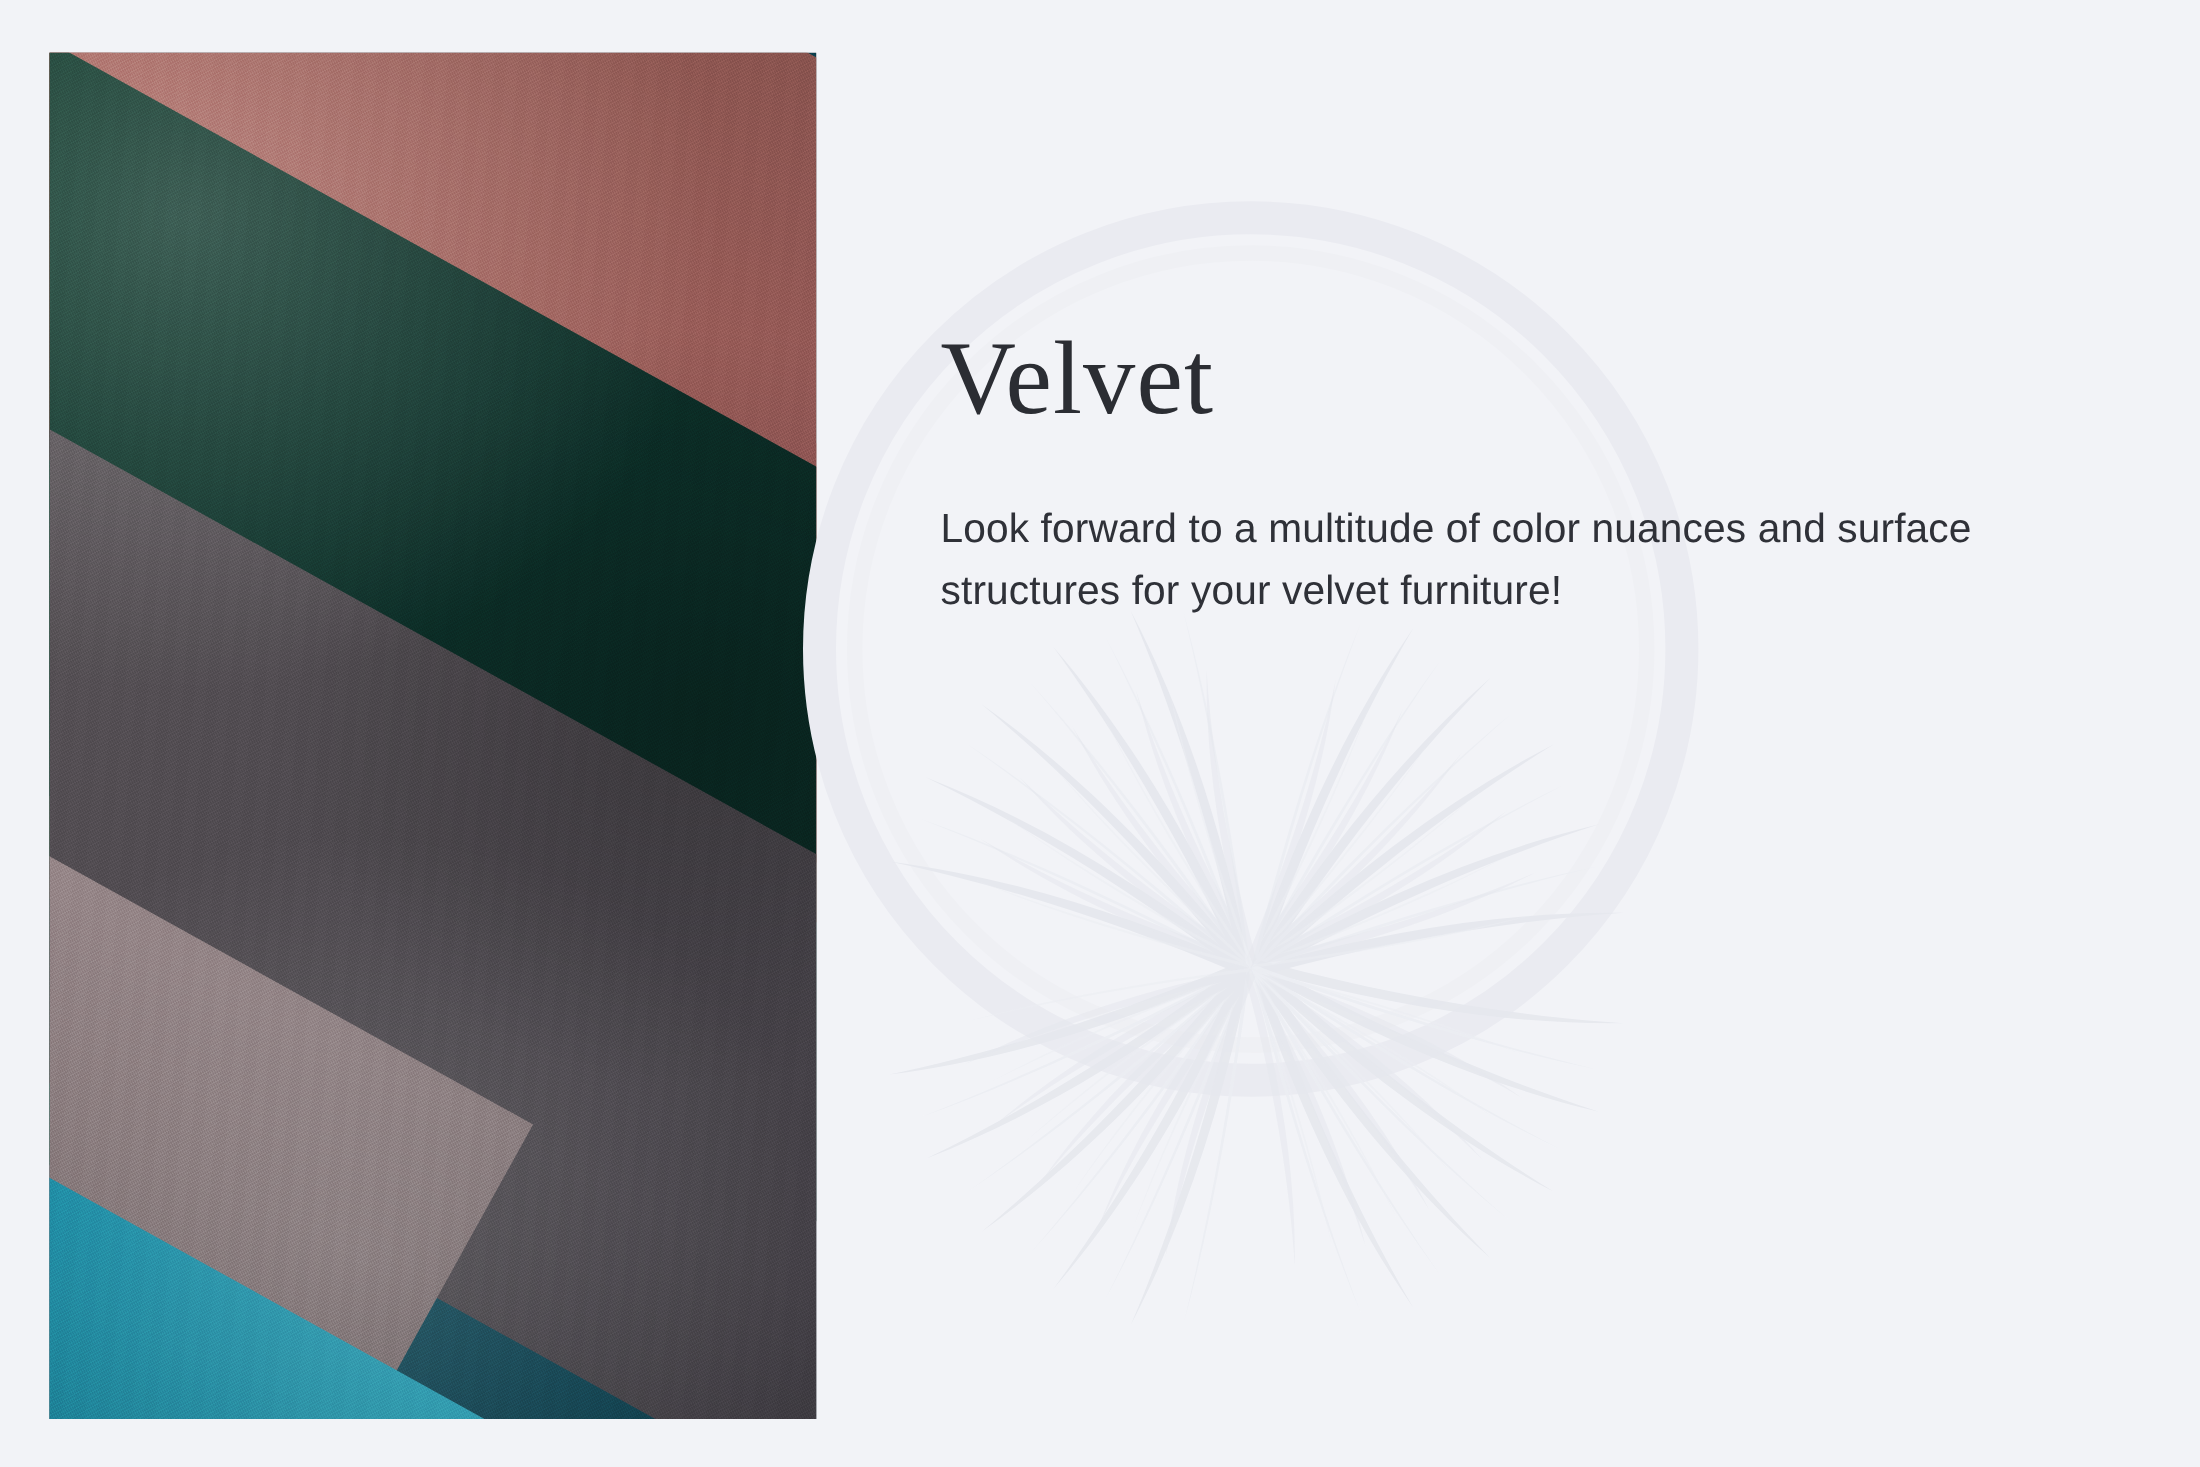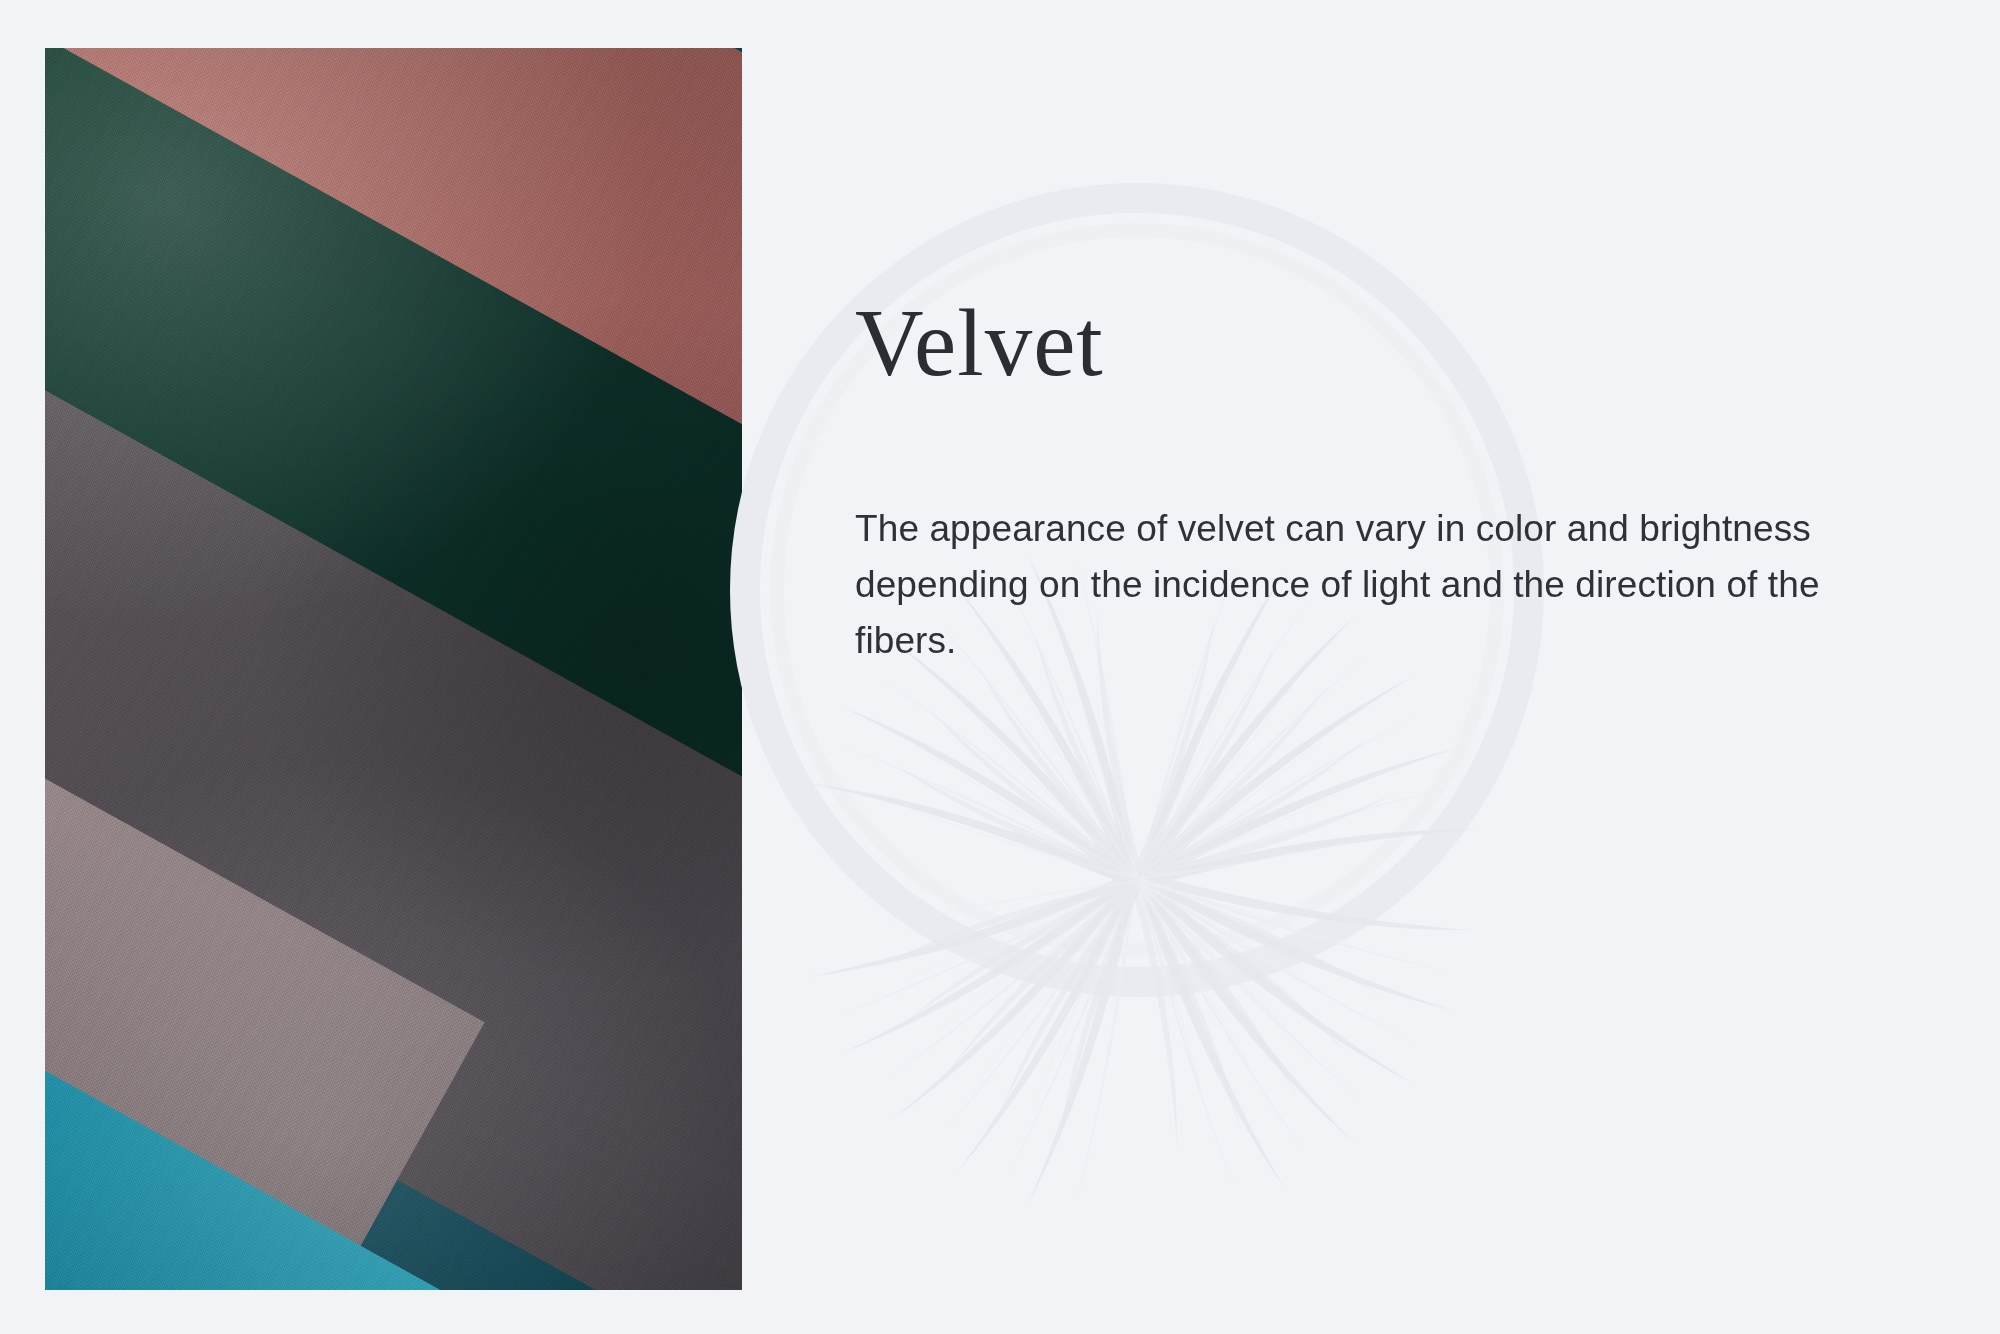--- a/index.html
+++ b/index.html
@@ -186,18 +186,18 @@
         <use href="#fan"></use>
       </g>
       <g transform="translate(505,760) rotate(-90) scale(.8)" opacity=".55">
         <use href="#fan"></use>
       </g>
     </svg>
 
     <div id="text-block">
       <h1 id="title">Velvet</h1>
 
-      <p class="para" id="para-1">The appearance of velvet can vary in color and brightness depending on the incidence of light and the direction of the fibers.</p>
-
+
+      <p class="para" id="para-2">Look forward to a multitude of color nuances and surface structures for your velvet furniture!</p>
     </div>
   </div>
 
 </div>
 
 </body></html>

